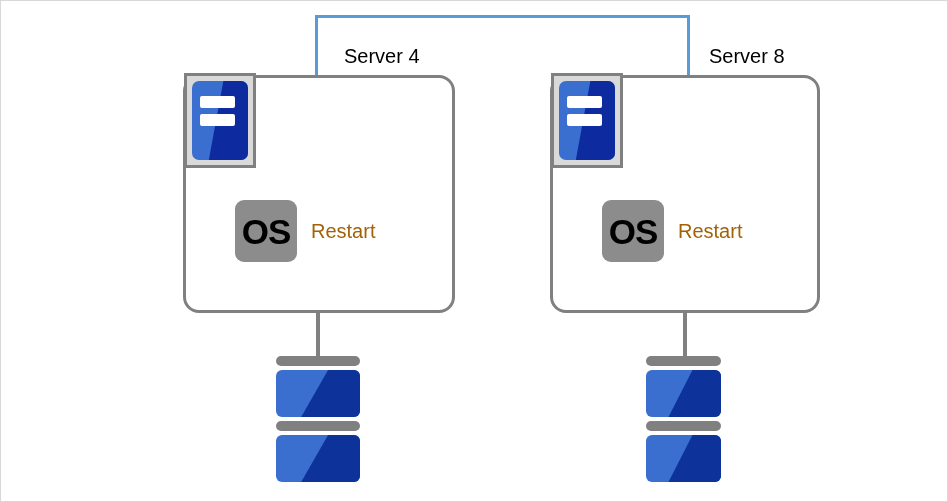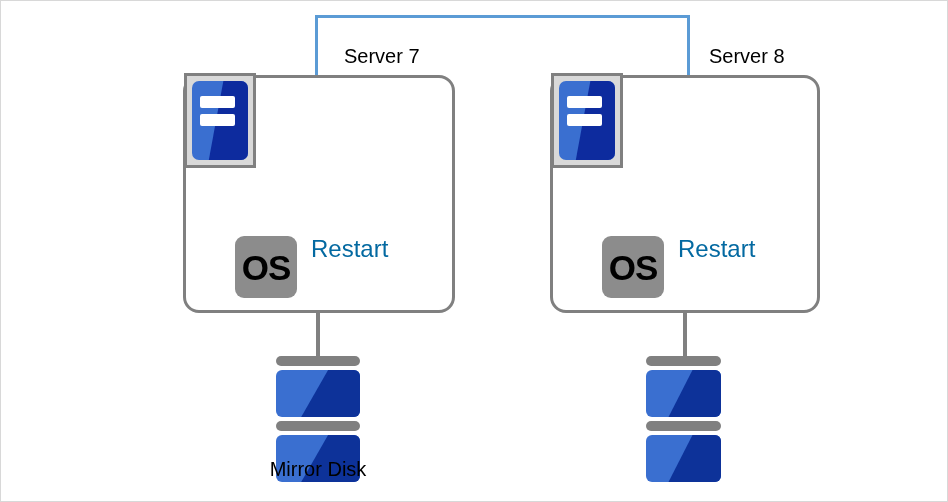--- a/index.html
+++ b/index.html
@@ -90,25 +90,24 @@
     border-radius: 9px;
     background: #8c8c8c;
     display: flex;
     align-items: center;
     justify-content: center;
     font-size: 35px;
     font-weight: bold;
     color: #000000;
     letter-spacing: -1px;
     line-height: 1;
-    margin-top: 36px;
   }
   .restart-label {
-    font-size: 24px;
-    color: #0369a1;
+    font-size: 20px;
+    color: #a16207;
     white-space: nowrap;
     line-height: 1;
   }
 
   
   .drop-line {
     position: absolute;
     width: 4px;
     background: #808080;
   }
@@ -150,21 +149,21 @@
 <body>
 
 <div id="canvas">
 
   <div>
     <div class="interconnect-seg" style="left:314px; top:14px; width:3px; height:62px;"></div>
     <div class="interconnect-seg" style="left:314px; top:14px; width:375px; height:3px;"></div>
     <div class="interconnect-seg" style="left:686px; top:14px; width:3px; height:62px;"></div>
   </div>
 
-  <div class="server-label" style="left:343px; top:45px;">Server 7</div>
+  <div class="server-label" style="left:343px; top:45px;">Server 4</div>
 
   <div class="server-box" style="left:182px; top:74px; width:272px; height:238px;"></div>
 
   <div class="server-icon" style="left:183px; top:72px; width:72px; height:95px;">
     <div class="server-icon-body">
       <div class="server-icon-shade"></div>
       <div class="server-icon-bar b1"></div>
       <div class="server-icon-bar b2"></div>
     </div>
   </div>
@@ -183,21 +182,20 @@
       <div class="disk-slab-shade"></div>
     </div>
     <div class="disk-gap"></div>
     <div class="disk-cap" style="width:84px;"></div>
     <div class="disk-gap"></div>
     <div class="disk-slab">
       <div class="disk-slab-shade"></div>
     </div>
   </div>
 
-  <div class="disk-label" style="left:215px; top:458px; width:204px;">Mirror Disk</div>
 
   <div class="server-label" style="left:708px; top:45px;">Server 8</div>
 
   <div class="server-box" style="left:549px; top:74px; width:270px; height:238px;"></div>
 
   <div class="server-icon" style="left:550px; top:72px; width:72px; height:95px;">
     <div class="server-icon-body">
       <div class="server-icon-shade"></div>
       <div class="server-icon-bar b1"></div>
       <div class="server-icon-bar b2"></div>

